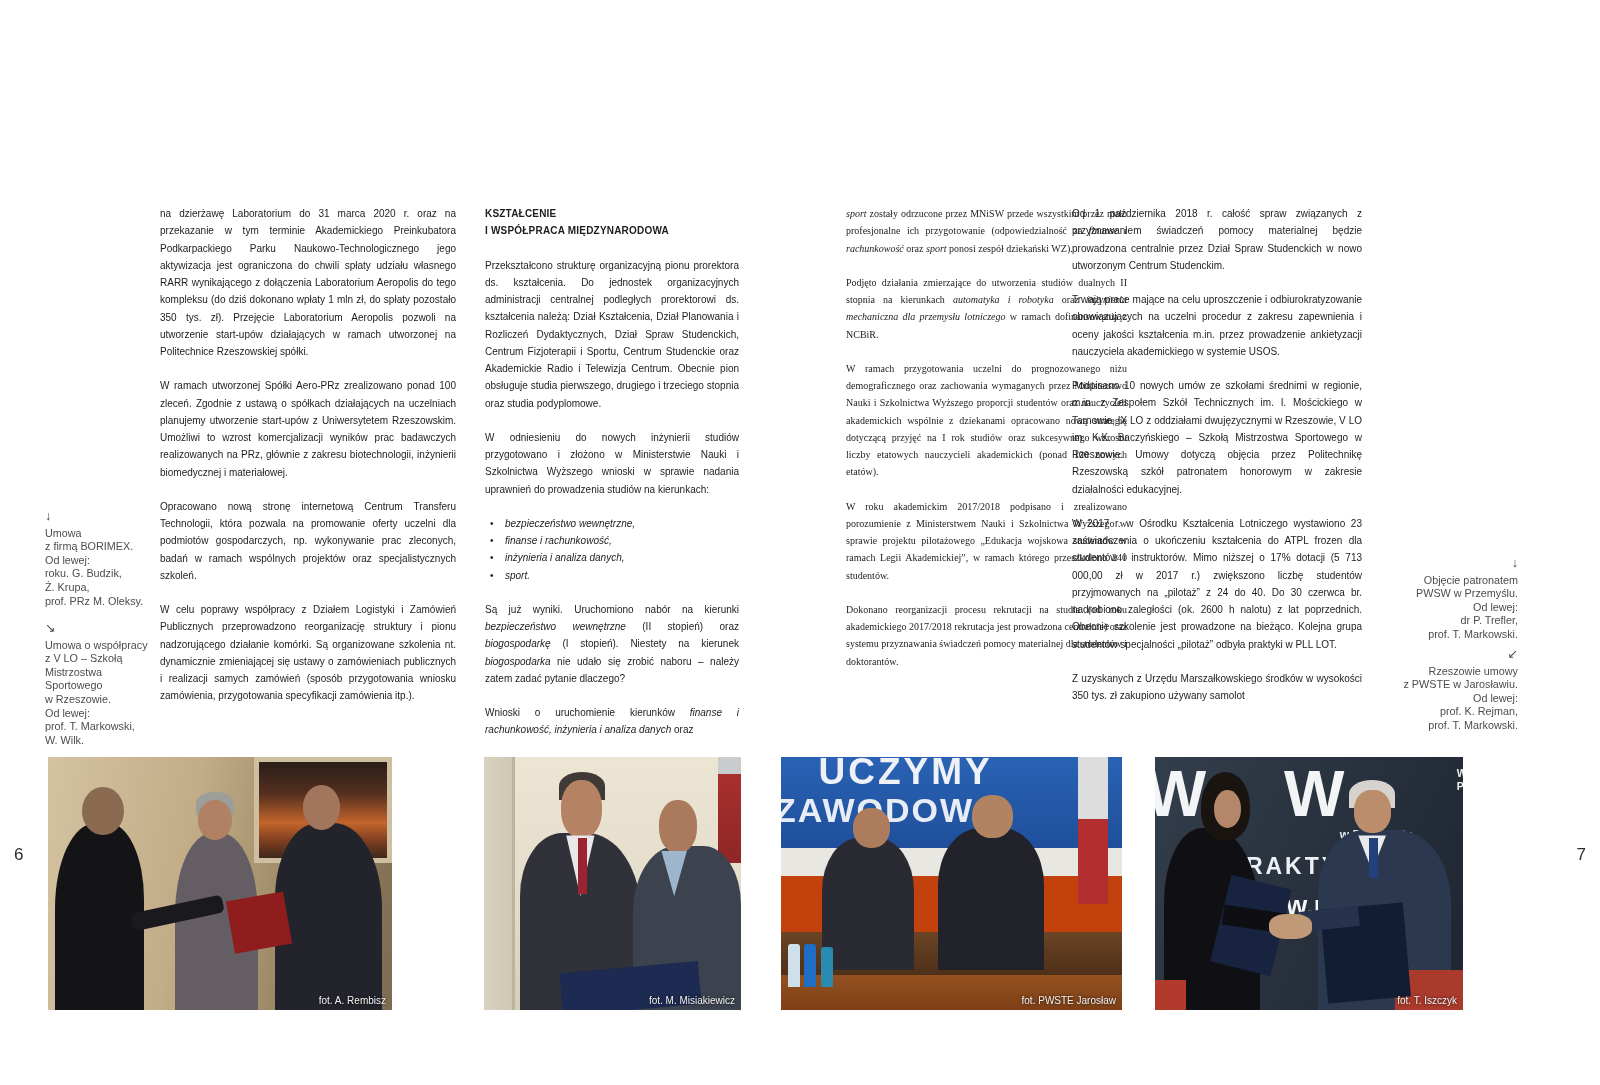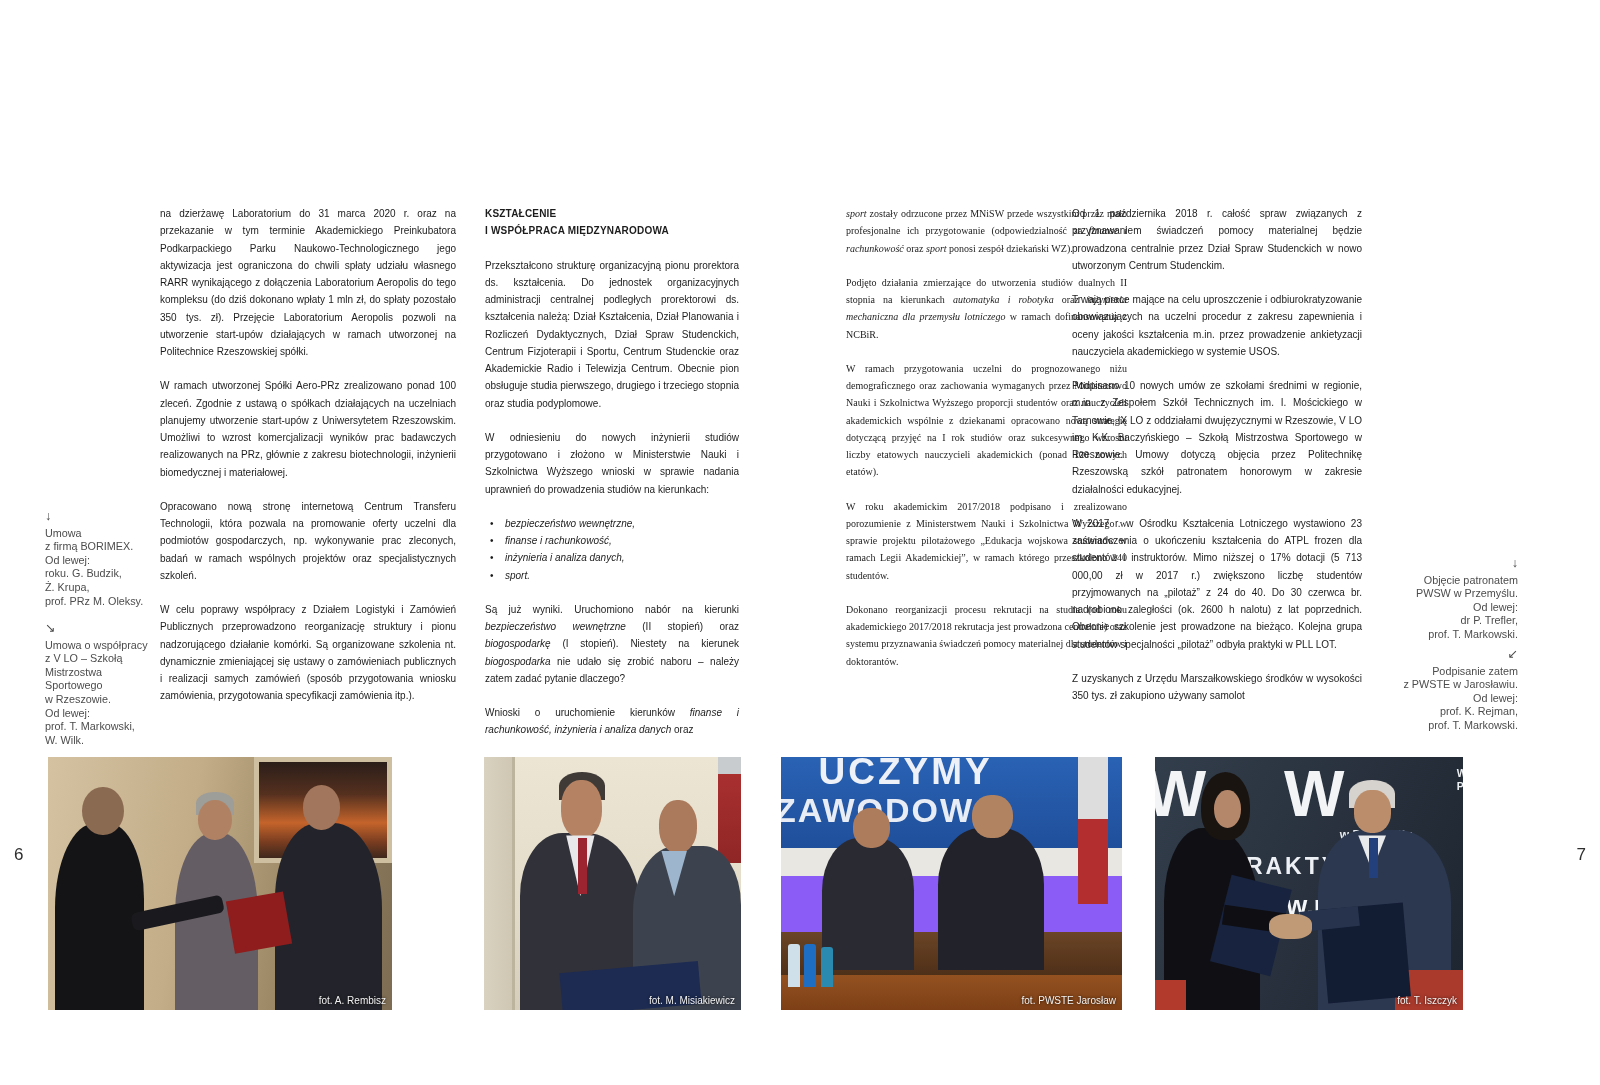--- a/index.html
+++ b/index.html
@@ -28,21 +28,21 @@
   #cap-left-2{left:45px;top:622px;width:112px;text-align:left;}
   #cap-right-1{right:82px;top:557px;width:138px;text-align:right;}
   #cap-right-2{right:82px;top:648px;width:138px;text-align:right;}
 
   
   .pagenum{position:absolute;font-size:17px;color:#2e2e2e;}
   #pn-left{left:14px;top:845px;}
   #pn-right{right:14px;top:845px;}
 
   
-  .photo{position:absolute;top:757px;height:253px;overflow:hidden;background:#8b5cf6;}
+  .photo{position:absolute;top:757px;height:253px;overflow:hidden;background:#c2410c;}
   .photo *{position:absolute;}
   #photo1{left:48px;width:344px;}
   #photo2{left:484px;width:257px;}
   #photo3{left:781px;width:341px;}
   #photo4{left:1155px;width:308px;}
   .credit{right:6px;bottom:4px;font-size:10px;color:#f2f2f2;text-shadow:0 0 3px rgba(0,0,0,.8);z-index:9;}
 
   
   .p1-bg{inset:0;background:linear-gradient(100deg,#d4c2a1 0%,#c3ad88 40%,#95815f 75%,#7d6c53 100%);}
   .p1-window{right:0;top:0;width:40%;height:42%;z-index:1;
@@ -191,21 +191,21 @@
   <div id="cap-right-1" class="mcap">
       <div class="cap-arrow">↓</div>
       <div class="cap-line">Objęcie patronatem</div>
       <div class="cap-line">PWSW w Przemyślu.</div>
       <div class="cap-line">Od lewej:</div>
       <div class="cap-line">dr P. Trefler,</div>
       <div class="cap-line">prof. T. Markowski.</div>
     </div>
   <div id="cap-right-2" class="mcap">
       <div class="cap-arrow">↙</div>
-      <div class="cap-line">Podpisanie zatem</div>
+      <div class="cap-line">Rzeszowie umowy</div>
       <div class="cap-line">z PWSTE w Jarosławiu.</div>
       <div class="cap-line">Od lewej:</div>
       <div class="cap-line">prof. K. Rejman,</div>
       <div class="cap-line">prof. T. Markowski.</div>
     </div>
 
   <div id="pn-left" class="pagenum">6</div>
   <div id="pn-right" class="pagenum">7</div>
 
   <div id="photo1" class="photo">

